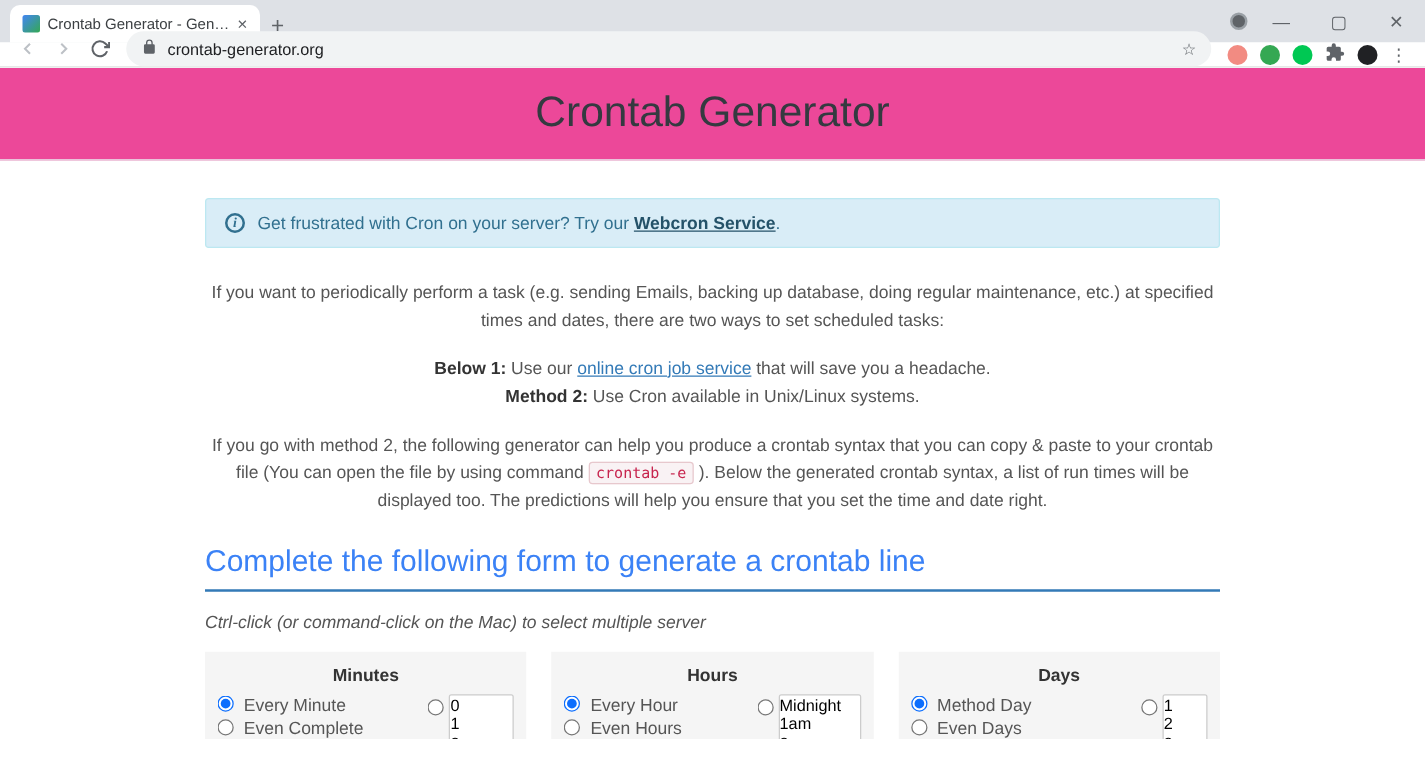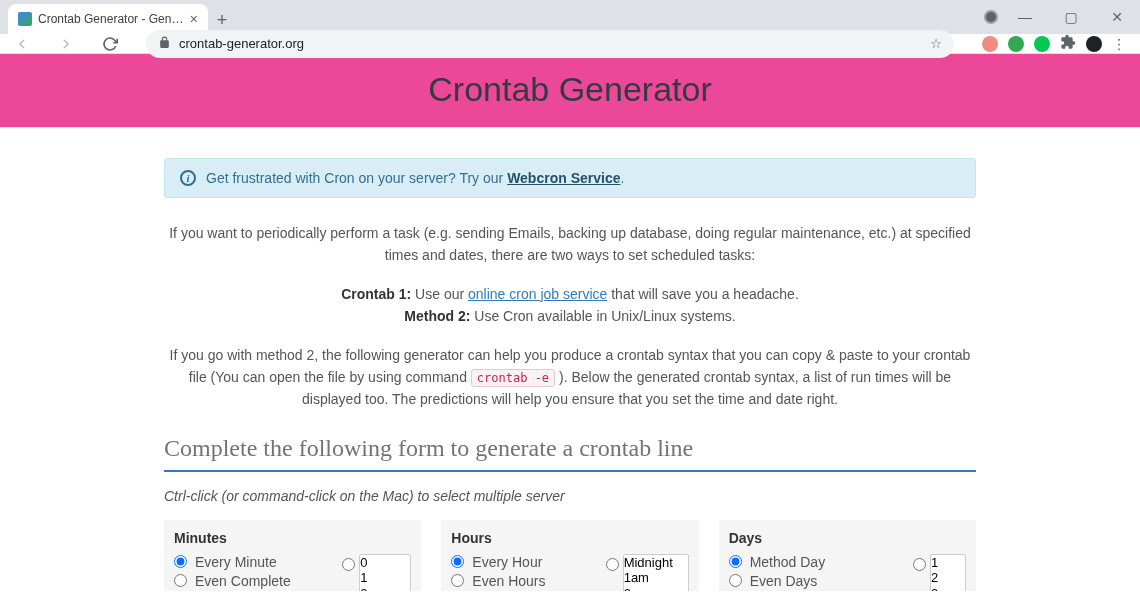--- a/index.html
+++ b/index.html
@@ -6,43 +6,43 @@
 body { font-family: "Segoe UI", Arial, sans-serif; font-size: 14px; color: #333; background: #fff; overflow: hidden; }
 .title-bar { height: 34px; background: #dee1e6; display: flex; align-items: flex-end; padding-left: 8px; }
 .tab { background: #fff; height: 30px; width: 200px; border-radius: 8px 8px 0 0; display: flex; align-items: center; padding: 0 10px; font-size: 12px; color: #3c4043; gap: 6px; }
 .tab .favicon { width: 14px; height: 14px; border-radius: 2px; background: linear-gradient(135deg,#4285f4,#34a853); flex-shrink:0; }
 .tab .label { overflow: hidden; white-space: nowrap; text-overflow: ellipsis; flex: 1; }
 .tab .close { color:#5f6368; font-size:14px; }
 .new-tab { width: 28px; height: 28px; display:flex; align-items:center; justify-content:center; color:#5f6368; font-size:18px; }
 .window-controls { margin-left:auto; display:flex; align-items:center; height:34px; }
 .window-controls .btn { width:46px; height:34px; display:flex; align-items:center; justify-content:center; color:#5f6368; }
 .account-dot { width:14px; height:14px; border-radius:50%; background:#5f6368; border:2px solid #9aa0a6; margin-right:4px; }
-.toolbar { height:20px; background:#fff; border-bottom:1px solid #e0e0e0; display:flex; align-items:center; padding:0 8px; gap:16px; }
+.toolbar { height:20px; background:#fff; border-bottom:1px solid #e0e0e0; display:flex; align-items:flex-end; padding:0 8px; gap:1px; }
 .toolbar .ic { width:28px; height:28px; display:flex; align-items:center; justify-content:center; color:#5f6368; border-radius:50%; }
 .toolbar .ic.disabled { color:#bdc1c6; }
 .address { flex:1; height:28px; background:#f1f3f4; border-radius:14px; display:flex; align-items:center; padding:0 12px; margin:0 6px; gap:8px; font-size:13px; color:#202124; }
 .lock { color:#5f6368; }
 .ext-icons { display:flex; align-items:center; gap:10px; padding:0 6px; }
 .ext-icons .e { width:16px; height:16px; border-radius:50%; }
 .page-wrap { height: calc(609px - 34px - 38px); overflow-y:scroll; }
 .header-band { background:#ec4899; border-bottom:1px solid #e9ecef; padding:16px 0 18px; text-align:center; }
 .header-band h1 { font-weight:400; font-size:34px; color:#343a40; }
 .container { max-width:812px; margin:0 auto; padding:0 0 30px; }
 .alert { background:#d9edf7; border:1px solid #bce8f1; color:#31708f; padding:11px 15px; margin:30px 0 24px; border-radius:3px; font-size:14px; display:flex; align-items:center; gap:10px; }
 .alert a { color:#245269; font-weight:700; text-decoration:underline; }
 .info-icon { width:16px; height:16px; border-radius:50%; border:2px solid #31708f; display:inline-flex; align-items:center; justify-content:center; font-weight:bold; font-size:11px; font-style:italic; font-family:serif; }
 .para { color:#555; line-height:1.6; margin-bottom:16px;text-align:center; }
 .para a { color:#337ab7; text-decoration:underline; }
 .para strong { color:#333; }
 .code { background:#f9f2f4; color:#c7254e; border:1px solid #e7c8cd; padding:1px 5px; border-radius:3px; font-family: Menlo, Consolas, monospace; font-size:12px; }
-h2.form-title { font-weight:400; font-size:24px; color:#737373; border-bottom:2px solid #337ab7; padding-bottom:8px; margin:24px 0 16px;font-family:Liberation Serif, serif; }
+h2.form-title { font-weight:400; font-size:24px; color:#3b82f6; border-bottom:2px solid #337ab7; padding-bottom:8px; margin:24px 0 16px; }
 .hint { font-style:italic; color:#555; margin-bottom:16px; }
 .cols { display:flex; gap:20px; }
 .panel { background:#f5f5f5; padding:10px; flex:1; }
-.panel h3 { text-align:left; font-weight:700; font-size:14px; margin-bottom:8px; }
+.panel h3 { text-align:center; font-weight:700; font-size:14px; margin-bottom:8px; }
 .panel-body { display:flex; gap:6px; }
 .radios { flex:1; display:flex; flex-direction:column; gap:3px; }
 .radio-row { display:flex; align-items:center; gap:8px; color:#555; font-size:14px; }
 .radio-row input { accent-color:#0d6efd; }
 .list-side { display:flex; align-items:flex-start; gap:4px; }
 .list-side input[type=radio] { margin-top:4px; accent-color:#0d6efd; }
 .list-side select { width:52px; height:120px; font-size:13px; border:1px solid #ccc; background:#fff; }
 .list-side.days select { width:36px; }
 ::-webkit-scrollbar { width:16px; }
 ::-webkit-scrollbar-track { background:#f1f1f1; }
@@ -120,21 +120,21 @@
     <div class="alert">
       <span class="info-icon">i</span>
       <span>
         <span>Get frustrated with Cron on your server? Try our </span><a href="#">Webcron Service</a><span>.</span>
       </span>
     </div>
 
     <p class="para">If you want to periodically perform a task (e.g. sending Emails, backing up database, doing regular maintenance, etc.) at specified times and dates, there are two ways to set scheduled tasks:</p>
 
     <p class="para">
-      <strong>Crontab 1:</strong><span> Use our </span><a href="#">online cron job service</a><span> that will save you a headache.</span><br>
+      <strong>Below 1:</strong><span> Use our </span><a href="#">online cron job service</a><span> that will save you a headache.</span><br>
       <strong>Method 2:</strong><span> Use Cron available in Unix/Linux systems.</span>
     </p>
 
     <p class="para">
       <span>If you go with method 2, the following generator can help you produce a crontab syntax that you can copy &amp; paste to your crontab file (You can open the file by using command </span><span class="code">crontab -e</span><span> ). Below the generated crontab syntax, a list of run times will be displayed too. The predictions will help you ensure that you set the time and date right.</span>
     </p>
 
     <h2 class="form-title">Complete the following form to generate a crontab line</h2>
     <p class="hint">Ctrl-click (or command-click on the Mac) to select multiple server</p>
 

